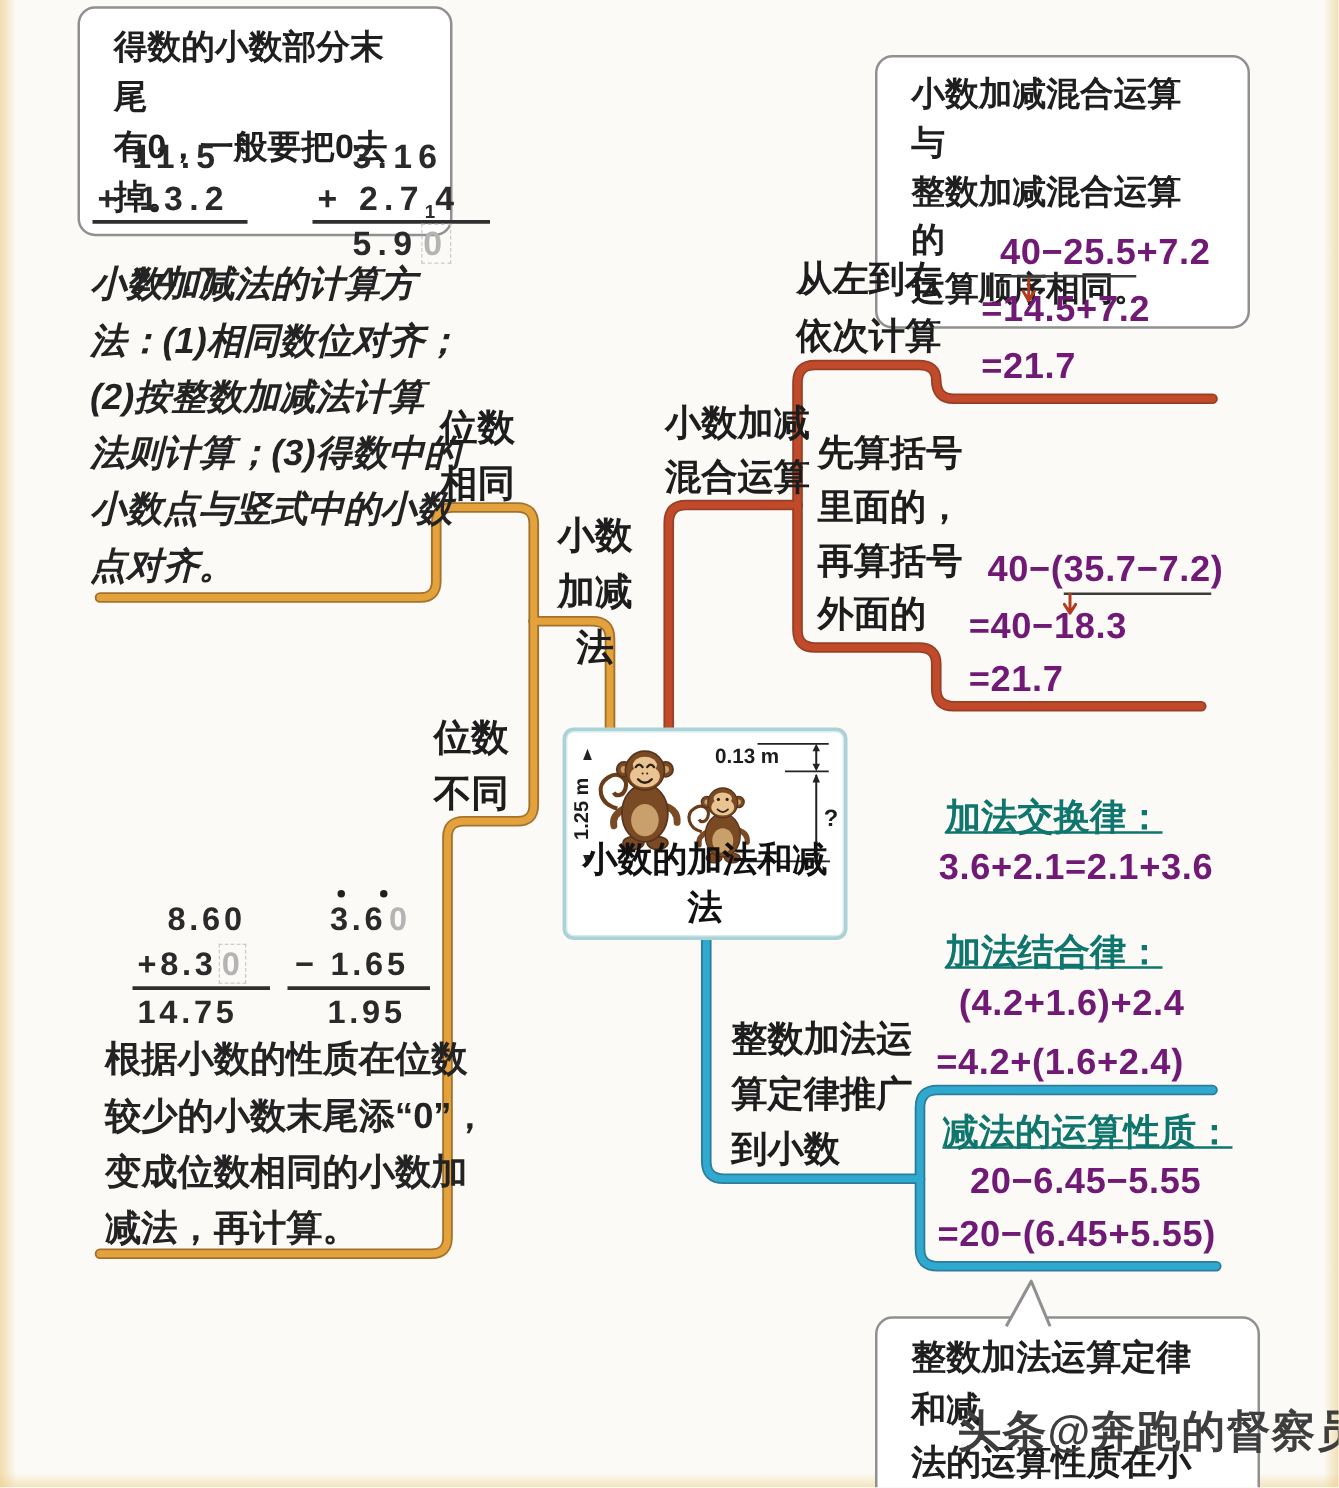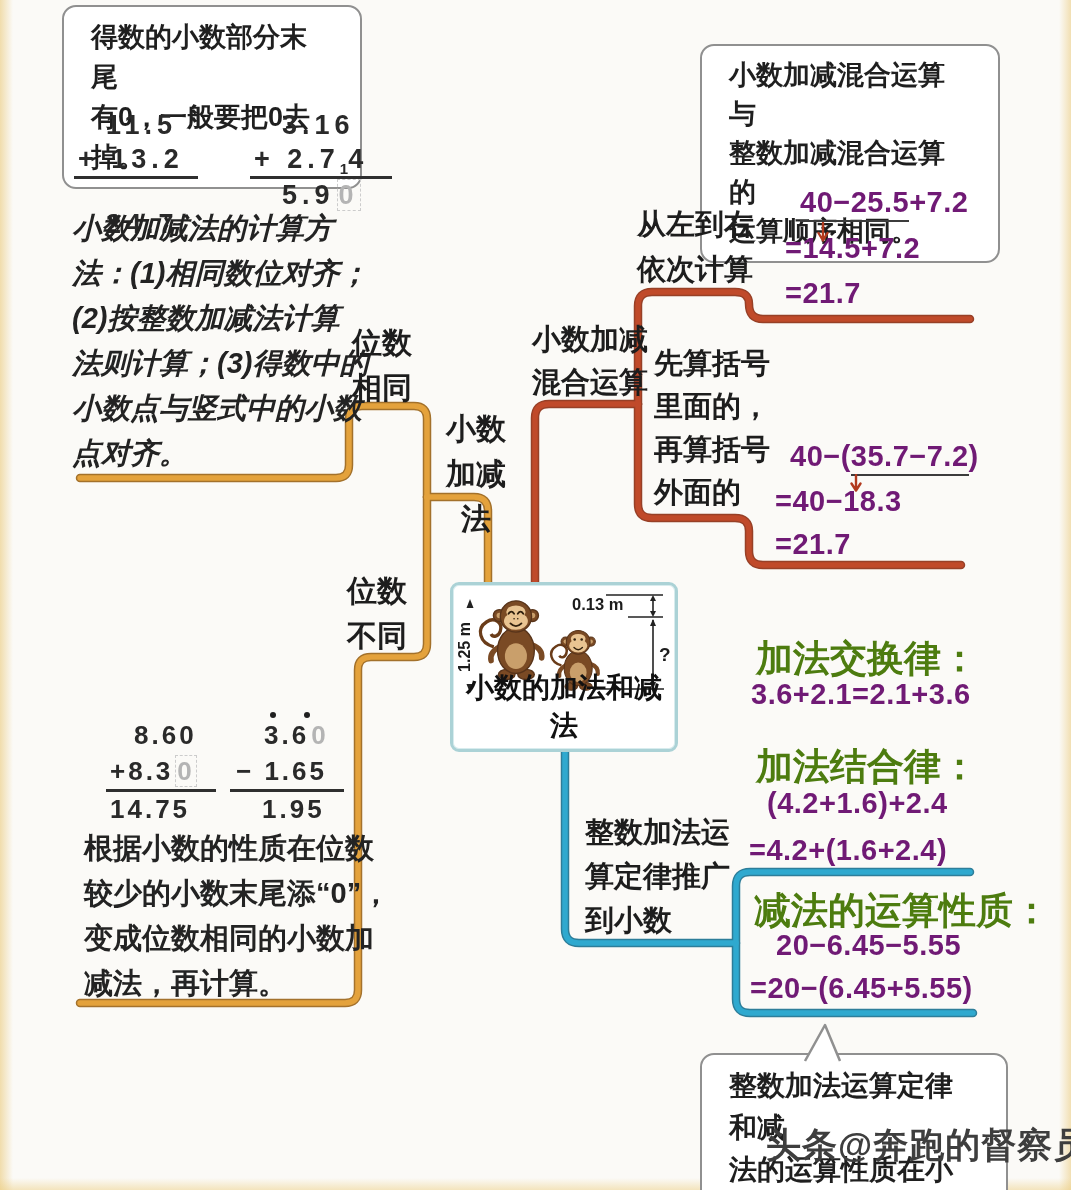--- a/index.html
+++ b/index.html
@@ -5,21 +5,21 @@
   html,body{margin:0;padding:0;}
   body{font-family:"Liberation Sans","DejaVu Sans",sans-serif;}
   #stage{position:relative;width:1071px;height:1190px;background:#fbfaf7;overflow:hidden;}
   .abs{position:absolute;}
   .edge{position:absolute;z-index:0;pointer-events:none;}
   .para{font-size:29px;line-height:45px;font-weight:600;color:#232323;white-space:pre-line;z-index:2;}
   .lbl{font-size:30px;line-height:45px;font-weight:600;color:#1d1d1d;white-space:pre-line;z-index:2;}
   .bubble{border:2.5px solid #909090;border-radius:14px;background:#fff;font-size:27px;line-height:40px;
           font-weight:600;padding:10px 27px;white-space:pre-line;color:#1f1f1f;z-index:2;}
   .eq{font-size:29px;font-weight:600;color:#701a75;letter-spacing:.5px;white-space:nowrap;z-index:2;}
-  .eqt{font-size:37px;font-weight:600;color:#4d7c0f;white-space:nowrap;z-index:2;}
+  .eqt{font-size:29px;font-weight:600;color:#0f766e;white-space:nowrap;z-index:2;text-decoration:underline;}
   .sum{font-size:27px;font-weight:600;letter-spacing:5px;color:#2a2a2a;white-space:nowrap;z-index:2;}
   .sum2{font-size:26px;font-weight:600;letter-spacing:3px;color:#2a2a2a;white-space:nowrap;z-index:2;}
   .hline{height:0;border-top:3px solid #2f2f2f;z-index:2;}
   .gz{color:#b4b4b4;border:1.5px dashed #cccccc;padding:0 1px;margin-left:2px;}
   .gz2{color:#b4b4b4;margin-left:2px;}
   .u{border-bottom:2.5px solid #3c3c3c;padding-bottom:2px;}
   .carry{font-size:15px;font-weight:700;letter-spacing:0;}
   .dot{position:absolute;width:6px;height:6px;border-radius:50%;background:#1f1f1f;z-index:2;}
   .card{border:3px solid #abd2d6;border-radius:9px;background:#fff;z-index:3;box-shadow:0 0 0 1px #d8ecee inset;}
   .card-title{position:absolute;left:0;right:0;bottom:4px;text-align:center;font-size:28px;font-weight:900;color:#111;z-index:2;}

